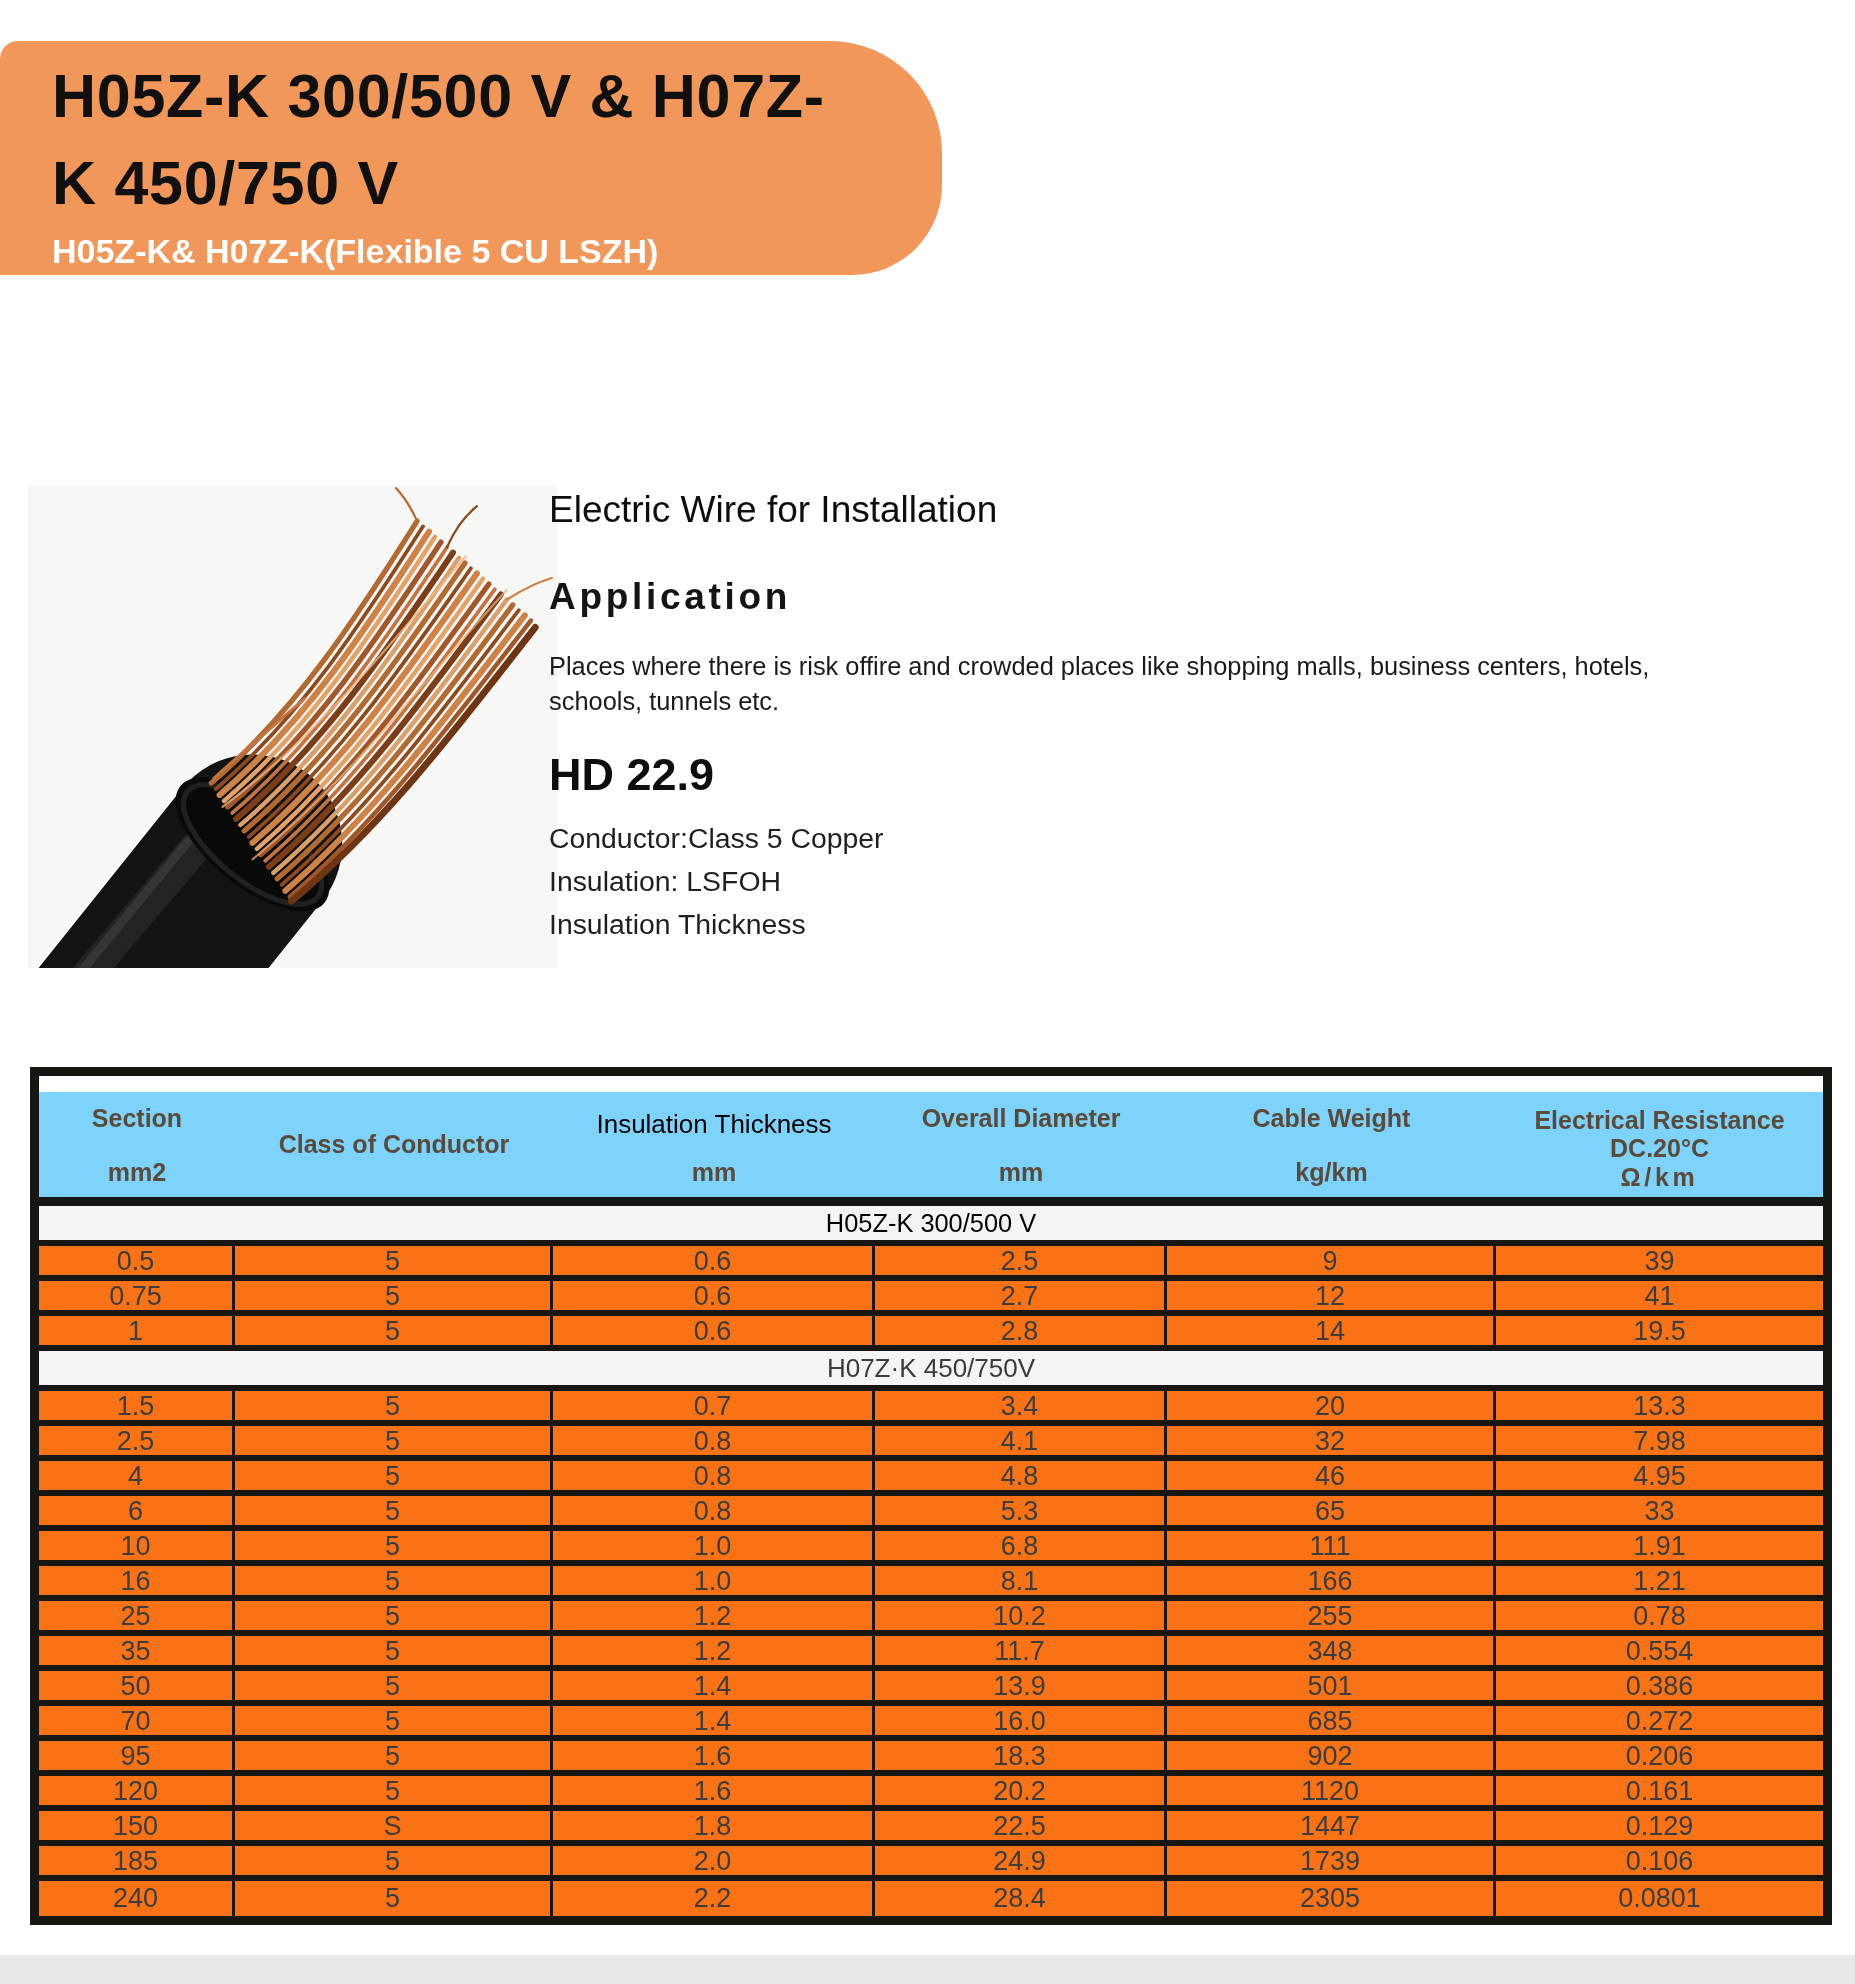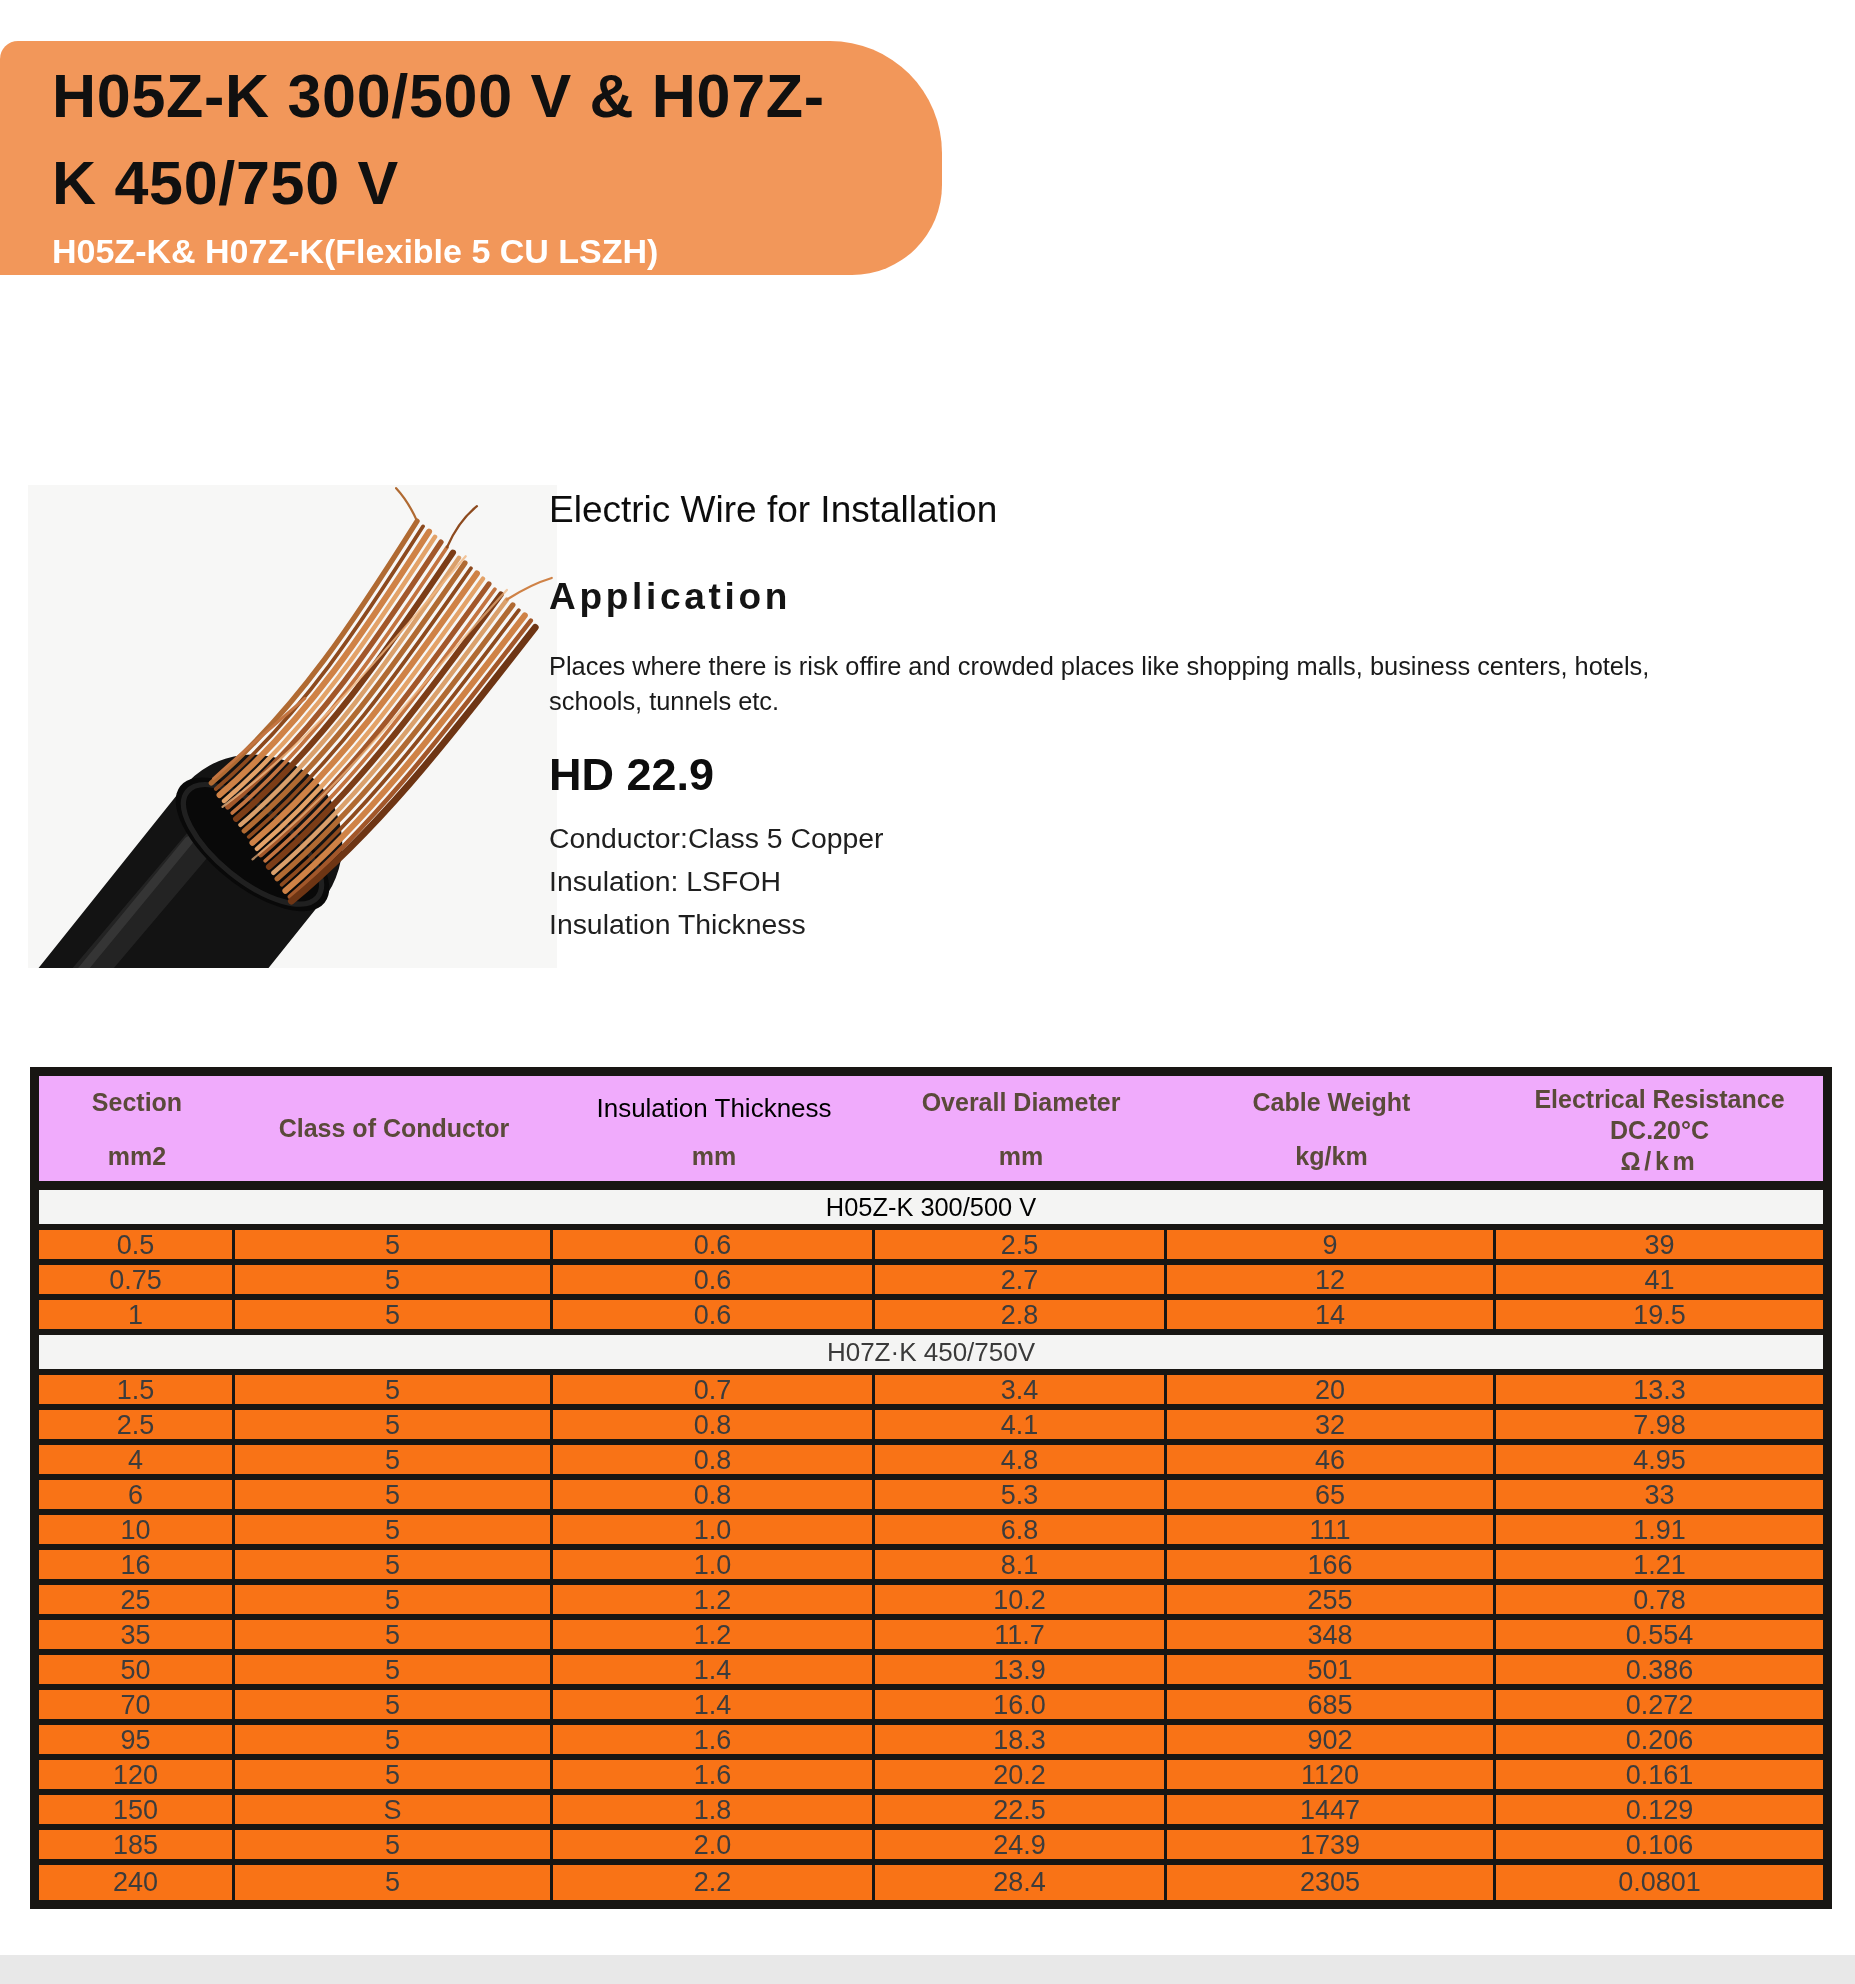--- a/index.html
+++ b/index.html
@@ -29,27 +29,27 @@
   .para{margin:28.4px 0 0;font-size:25.4px;line-height:35px;color:#1a1a1a;
         white-space:nowrap;}
   .info h3{margin:30px 0 16px;font-size:45px;line-height:52px;font-weight:700;color:#0d0d0d;}
   .specs{margin-top:12px;}
   .spec-line{font-size:28.4px;line-height:43px;color:#1f1f1f;white-space:nowrap;}
 
   
   .spec-table{position:absolute;left:30px;top:1067px;width:1802px;
               box-sizing:border-box;border:9.7px solid #181613;background:#ffffff;}
   .thead{display:grid;grid-template-columns:196px 318px 322px 292px 329px auto;
-         height:105px;background:#f0abfc;border-bottom:9.7px solid #181613;}
+         height:105px;background:#7dd3fc;border-bottom:9.7px solid #181613;margin-top:16px;}
   .hc{display:flex;flex-direction:column;align-items:center;box-sizing:border-box;
       color:#5a4a3a;font-weight:700;font-size:25px;line-height:28.4px;text-align:center;}
   .hc1,.hc4,.hc5{justify-content:space-between;padding:12px 0 10.5px;}
   .hc2{justify-content:center;}
   .hc3{justify-content:space-between;padding:18px 0 10.5px;}
-  .hc6{justify-content:space-between;padding:9px 0 6px;}
+  .hc6{justify-content:flex-end;padding:9px 0 6px;}
   .hdr-black{color:#000000;font-weight:400;font-size:26px;}
   .omega{letter-spacing:3.7px;}
 
   .sectionrow{height:40px;box-sizing:border-box;border-bottom:6px solid #181613;
               background:#f4f4f3;text-align:center;line-height:34px;}
   .s1{font-size:25.4px;color:#000000;font-weight:400;}
   .s2{font-size:26px;color:#3a3a3a;}
 
   .trows{display:block;}
   .trow{display:grid;grid-template-columns:196px 318px 322px 292px 329px auto;

